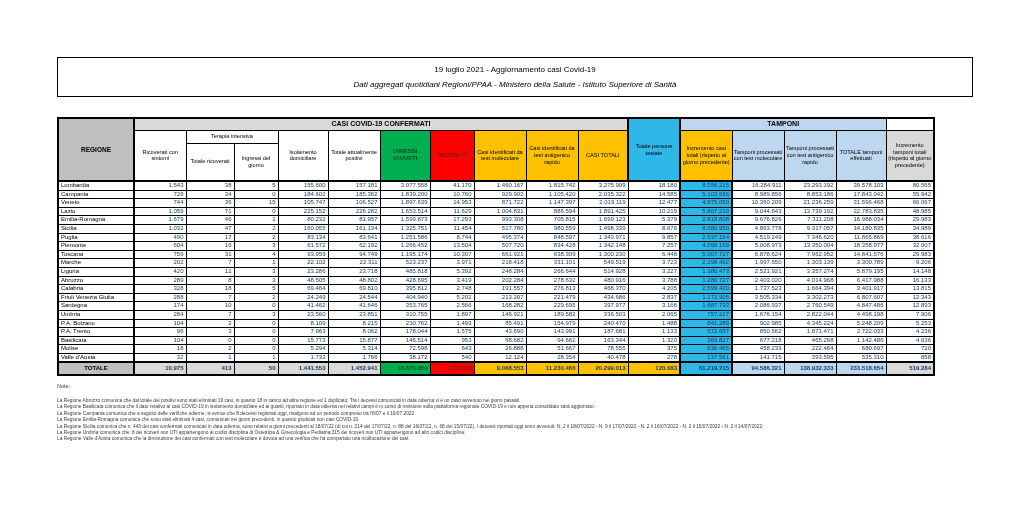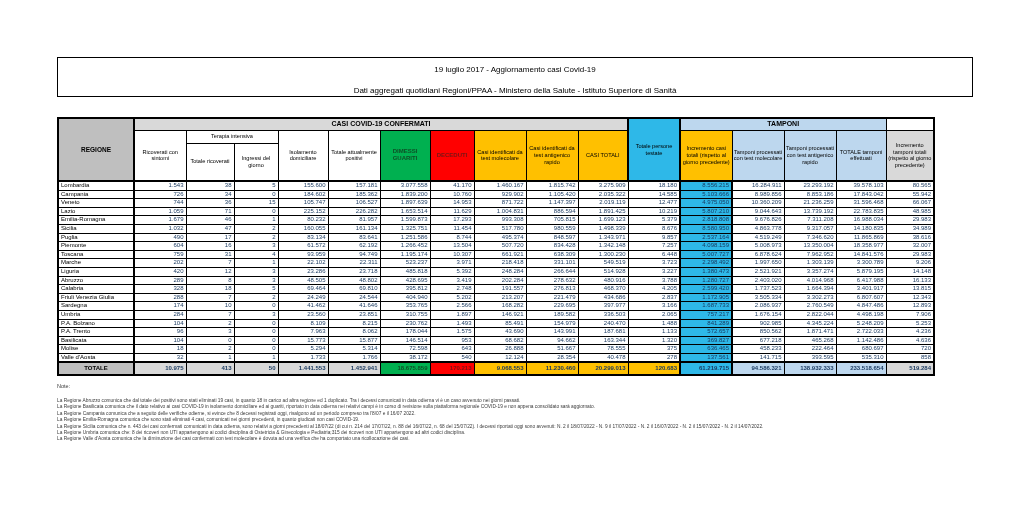--- a/index.html
+++ b/index.html
@@ -2,21 +2,21 @@
 <html><head>
 <meta charset="utf-8">
 <style>
   html,body { margin:0; padding:0; background:#fff; }
   .page { position:relative; width:1030px; height:528px; background:#fff;
           font-family:"Liberation Sans", sans-serif; overflow:hidden; }
 
   .title-box { position:absolute; left:57px; top:57px; width:914px; height:38px;
                border:1px solid #000; text-align:center; color:#000; }
   .title-box .l1 { font-size:8px; margin-top:7px; }
-  .title-box .l2 { font-size:8px; margin-top:12px; }
+  .title-box .l2 { font-size:8px; margin-top:6px;font-style:italic; }
 
   table.covid { position:absolute; left:57px; top:117px; border-collapse:collapse;
                 table-layout:fixed; border:2px solid #000; }
   th, td { border:1px solid #000; overflow:hidden; }
 
   thead { border-bottom:2px solid #000; }
   thead th { font-size:5.6px; line-height:1.2; font-weight:normal; text-align:center;
              vertical-align:middle; padding:1px; background:#fff; color:#000; }
   tr.hr1 { height:12px; } tr.hr2 { height:13px; } tr.hr3 { height:38px; }
 
@@ -49,21 +49,21 @@
   .notes { position:absolute; left:57px; top:383px; width:945px; color:#3a3a3a; }
   .notes .notes-label { font-size:5.5px; margin-bottom:9px; }
   .notes .note-item { font-size:4.8px; line-height:6.4px; white-space:nowrap; }
 </style>
 </head>
 <body>
 
 <div class="page">
 
   <div class="title-box">
-    <div class="l1">19 luglio 2017 - Aggiornamento casi Covid-19</div>
+    <div class="l1">19 luglio 2021 - Aggiornamento casi Covid-19</div>
     <div class="l2">Dati aggregati quotidiani Regioni/PPAA - Ministero della Salute - Istituto Superiore di Sanità</div>
   </div>
 
   <table class="covid">
     <colgroup>
       <col style="width:76px">
         <col style="width:52px">
         <col style="width:48px">
         <col style="width:44px">
       <col style="width:50px">

